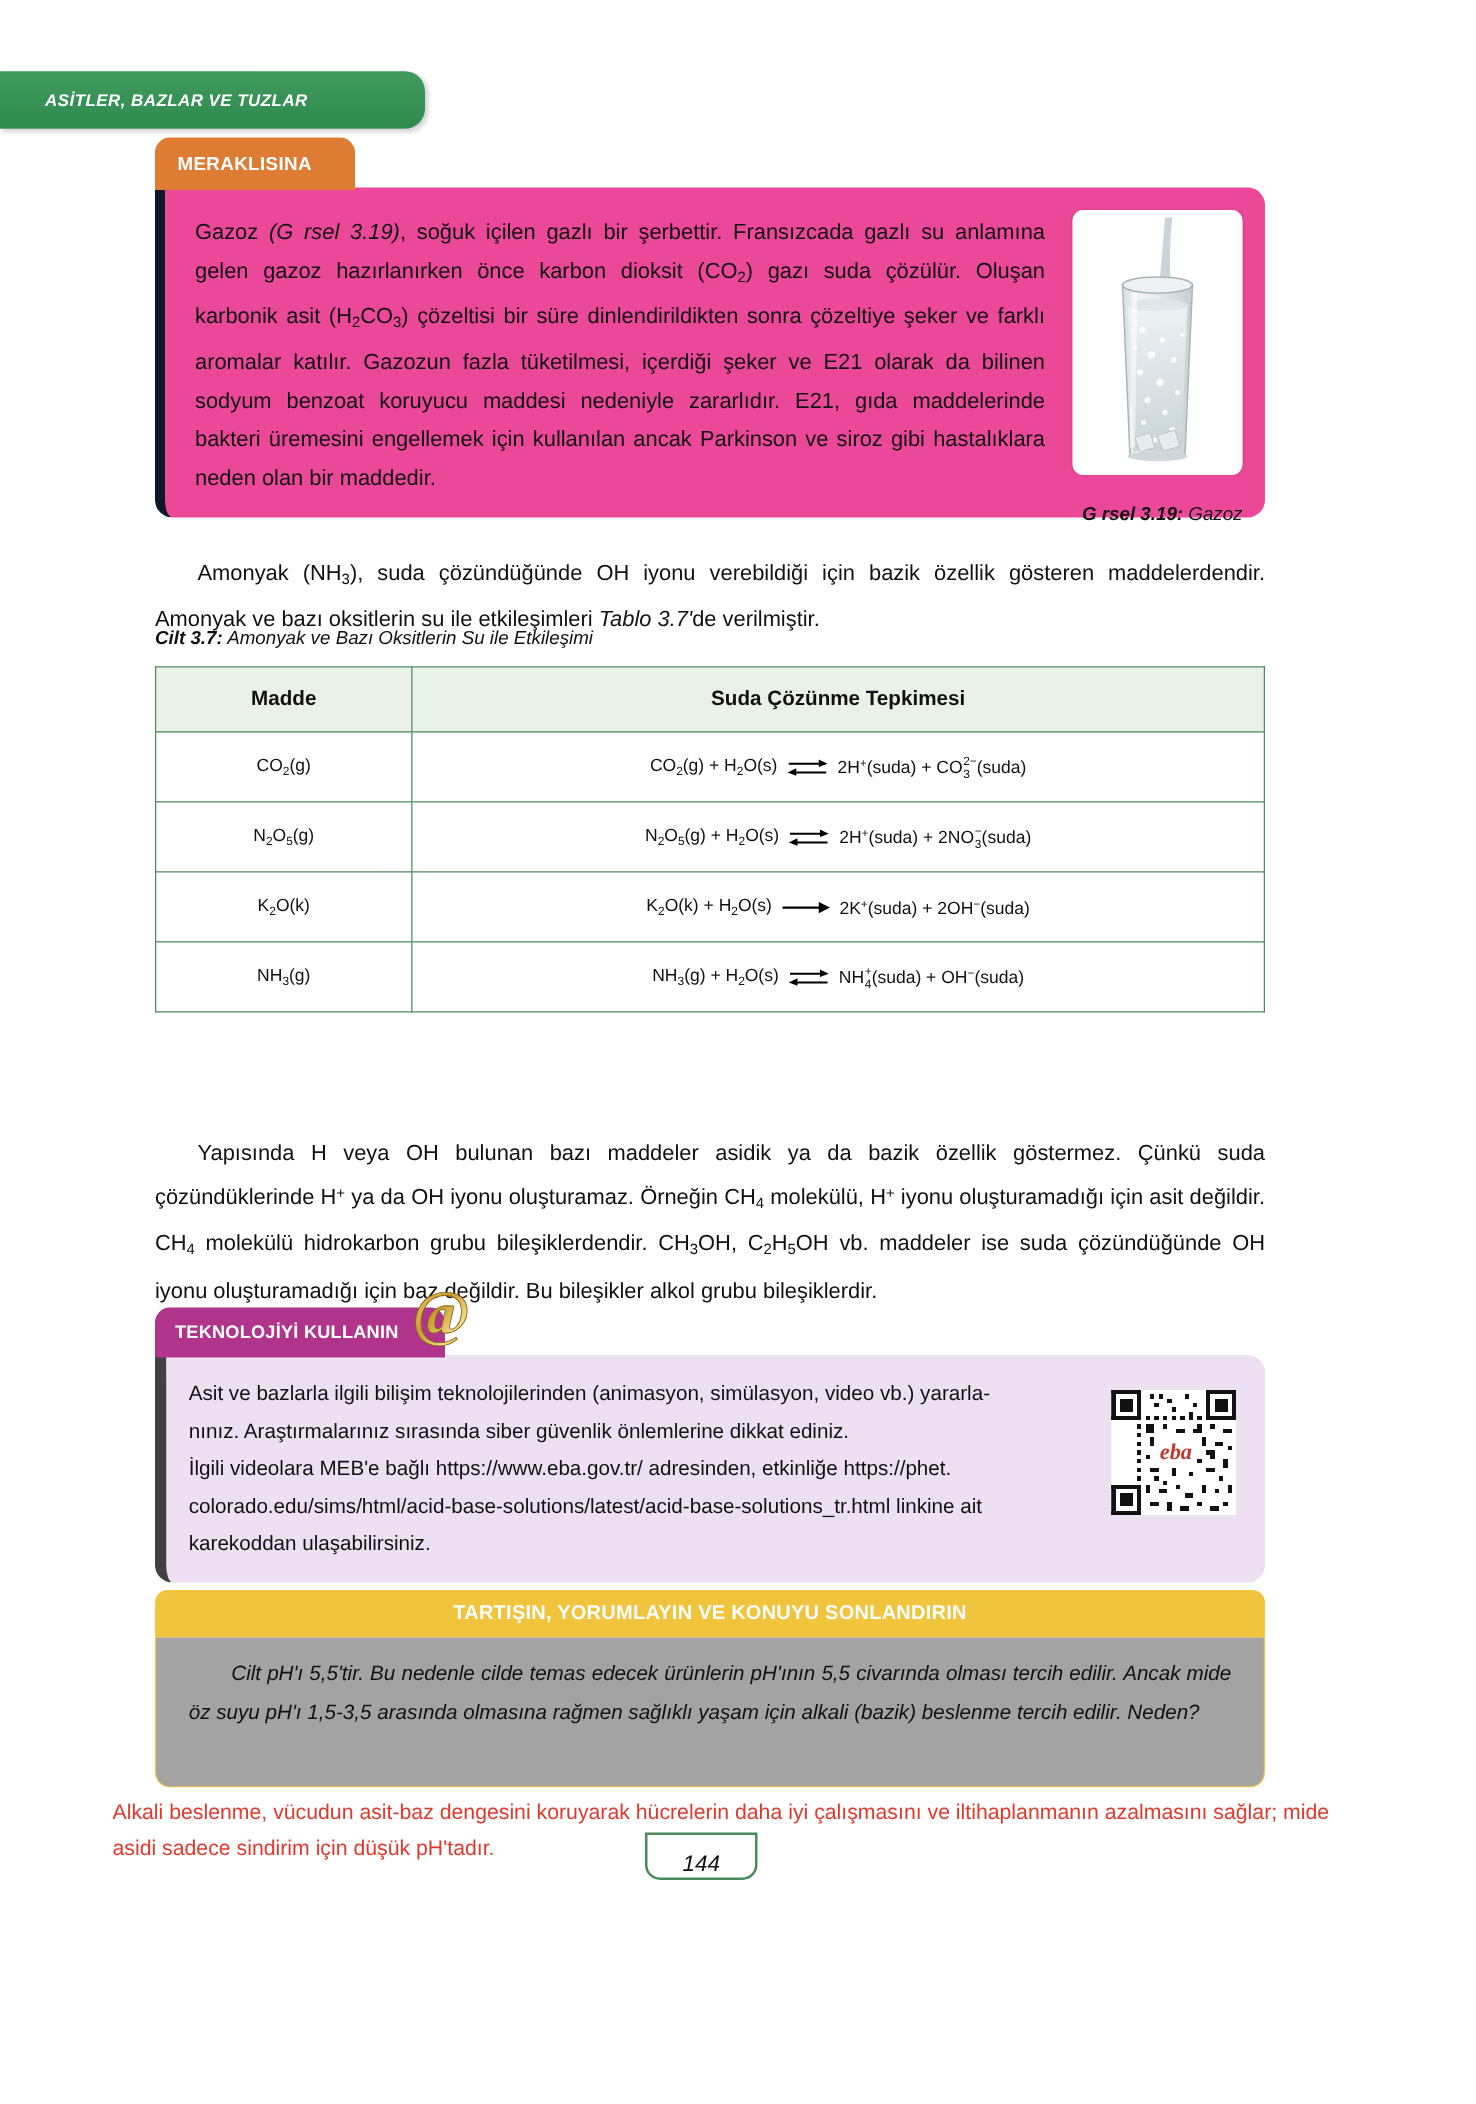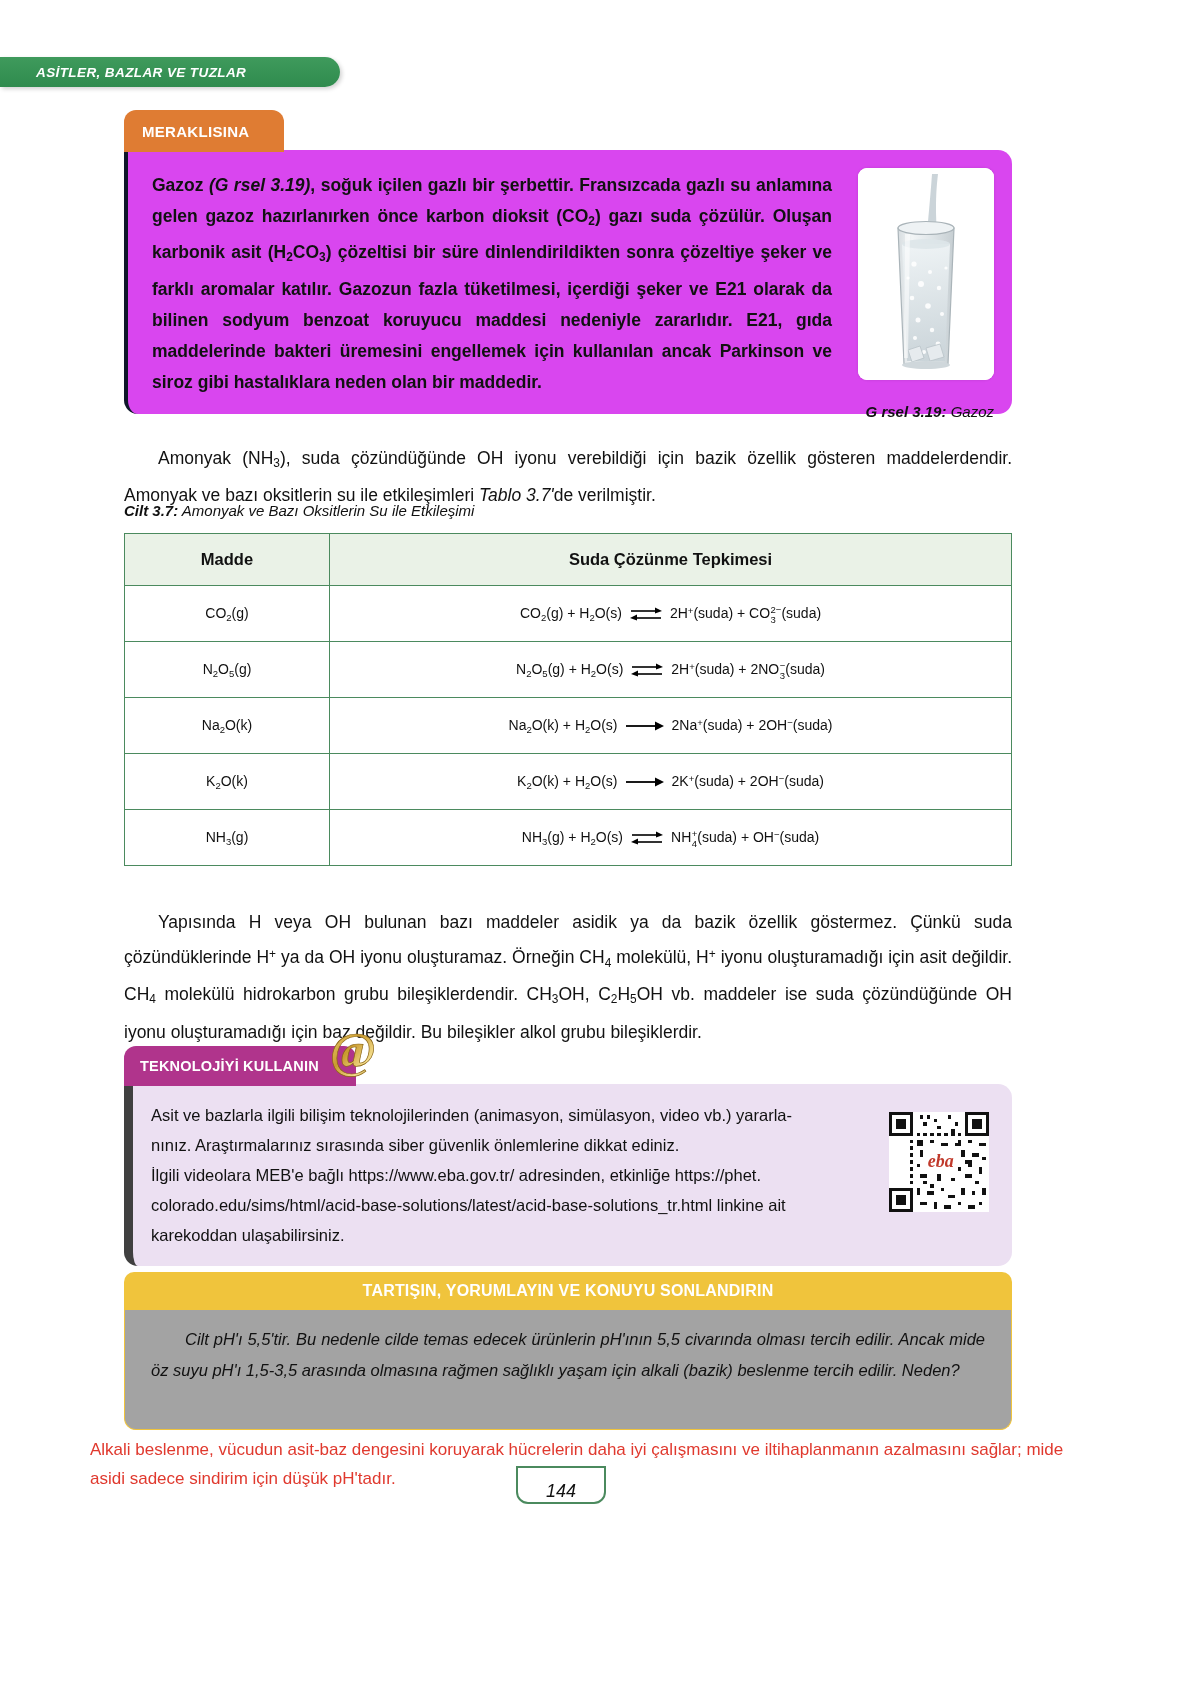--- a/index.html
+++ b/index.html
@@ -10,21 +10,21 @@
     background: #ffffff;
     font-family: "Liberation Sans", sans-serif;
     position: relative;
     overflow: hidden;
   }
 
   
   .running-head-wrap {
     position: absolute;
     left: 0; top: 57px;
-    width: 340px; height: 30px;
+    width: 340px; height: 46px;
   }
   .running-head {
     width: 100%; height: 100%;
     background: linear-gradient(180deg,#3f9a5c 0%, #2f8b4e 100%);
     border-top-right-radius: 16px;
     border-bottom-right-radius: 16px;
     display: flex; align-items: center;
     padding-left: 36px;
     box-shadow: 2px 2px 4px rgba(0,0,0,.18);
   }
@@ -46,28 +46,27 @@
     background: #df7c33;
     border-top-left-radius: 12px;
     border-top-right-radius: 12px;
     display: flex; align-items: center; padding-left: 18px;
     position: relative; z-index: 3;
   }
   .mer-tab span {
     color: #fff; font-weight: bold; font-size: 15px; letter-spacing: .3px;
   }
   .mer-body {
-    background: #d946ef;
-    border-left: 4px solid #0f172a;
+    background: #ec4899;
+    border-left: 8px solid #0f172a;
     border-radius: 0 14px 14px 14px;
     padding: 20px 22px 16px 24px;
     position: relative;
     margin-top: -2px;
     min-height: 255px;
-    font-weight: bold;
   }
   .mer-text {
     font-size: 17.5px;
     line-height: 31px;
     color: #111;
     text-align: justify;
     width: 680px;
     hyphens: none;
   }
   .mer-text i { font-style: italic; }
@@ -370,35 +369,20 @@
                 </svg>
             </span>
             <span>2H<sup>+</sup>(suda) + 2NO<span class="stack">
                   <span class="up">−</span>
                   <span class="dn">3</span>
                 </span>(suda)</span>
           </span>
         </td>
       </tr>
 
-      <tr>
-        <td>Na<sub>2</sub>O(k)</td>
-        <td>
-          <span class="eq">
-            <span>Na<sub>2</sub>O(k) + H<sub>2</sub>O(s)</span>
-            <span class="arr-fw">
-              <svg width="40" height="18" viewBox="0 0 40 18">
-                  <path d="M1 9 H31" stroke="#000" stroke-width="1.8" fill="none"></path>
-                  <path d="M30 4.5 L39 9 L30 13.5 Z" fill="#000"></path>
-                </svg>
-            </span>
-            <span style="margin-left:6px">2Na<sup>+</sup>(suda) + 2OH<sup>−</sup>(suda)</span>
-          </span>
-        </td>
-      </tr>
 
       <tr>
         <td>K<sub>2</sub>O(k)</td>
         <td>
           <span class="eq">
             <span>K<sub>2</sub>O(k) + H<sub>2</sub>O(s)</span>
             <span class="arr-fw">
               <svg width="40" height="18" viewBox="0 0 40 18">
                   <path d="M1 9 H31" stroke="#000" stroke-width="1.8" fill="none"></path>
                   <path d="M30 4.5 L39 9 L30 13.5 Z" fill="#000"></path>

